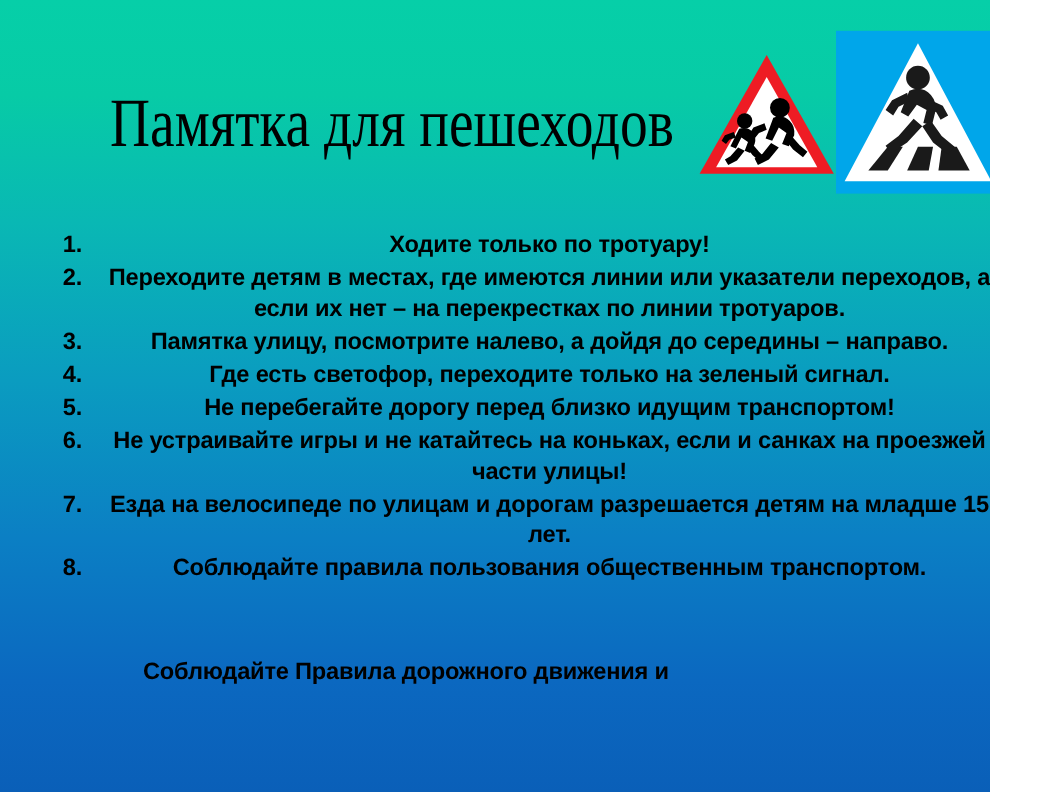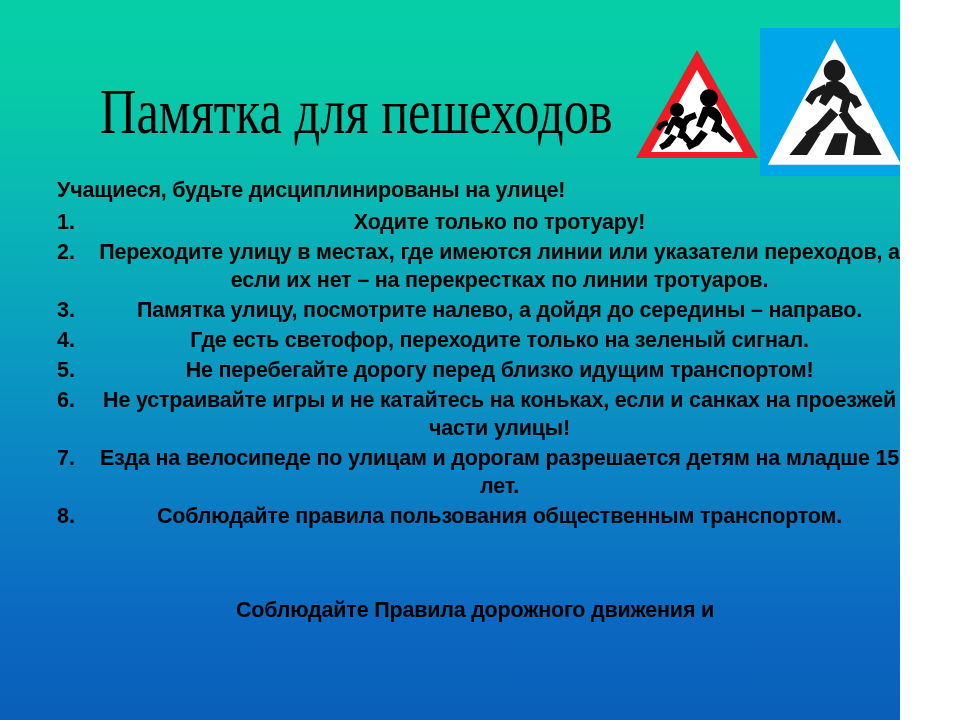--- a/index.html
+++ b/index.html
@@ -98,21 +98,20 @@
     color: #000000;
     line-height: 28px;
     letter-spacing: -0.2px;
     text-align: center;
   }
   .closing {
     position: absolute;
     left: 130px;
     top: 594px;
     width: 690px;
-    text-align: center;
     font-size: 21.5px;
     font-weight: bold;
     color: #000000;
     line-height: 32px;
     letter-spacing: -0.2px;
   }
   .closing .c-line { display: block; }
 </style>
 </head>
 <body>
@@ -154,30 +153,29 @@
         <circle cx="76" cy="42" r="11"></circle>
         <path d="M68 54 q12 -5 20 4 q6 7 4 16 l-3 12 l-8 -2 l3 -12 l-9 -5 l-8 11 l-7 -4 z"></path>
         <path d="M88 82 l10 14 l12 10 l-6 7 l-14 -11 l-10 -15 z"></path>
         <path d="M72 80 l-14 16 l-12 9 l5 7 l15 -10 l14 -15 z"></path>
         <path d="M66 56 l-14 7 l-6 9 l7 5 l5 -8 l10 -5 z"></path>
         <path d="M86 62 l13 6 l5 9 l-7 4 l-4 -7 l-9 -4 z"></path>
       </g>
     </svg>
   </div>
 
-  <div class="intro">Учащиеся, будьте дисциплинированы на улице!</div>
 
   <div class="list">
     <div class="li">
       <span class="li-num">1.</span>
       <span class="li-text">Ходите только по тротуару!</span>
     </div>
     <div class="li">
       <span class="li-num">2.</span>
-      <span class="li-text">Переходите улицу в местах, где имеются линии или указатели переходов, а если их нет – на перекрестках по линии тротуаров.</span>
+      <span class="li-text">Переходите детям в местах, где имеются линии или указатели переходов, а если их нет – на перекрестках по линии тротуаров.</span>
     </div>
     <div class="li">
       <span class="li-num">3.</span>
       <span class="li-text">Памятка улицу, посмотрите налево, а дойдя до середины – направо.</span>
     </div>
     <div class="li">
       <span class="li-num">4.</span>
       <span class="li-text">Где есть светофор, переходите только на зеленый сигнал.</span>
     </div>
     <div class="li">

